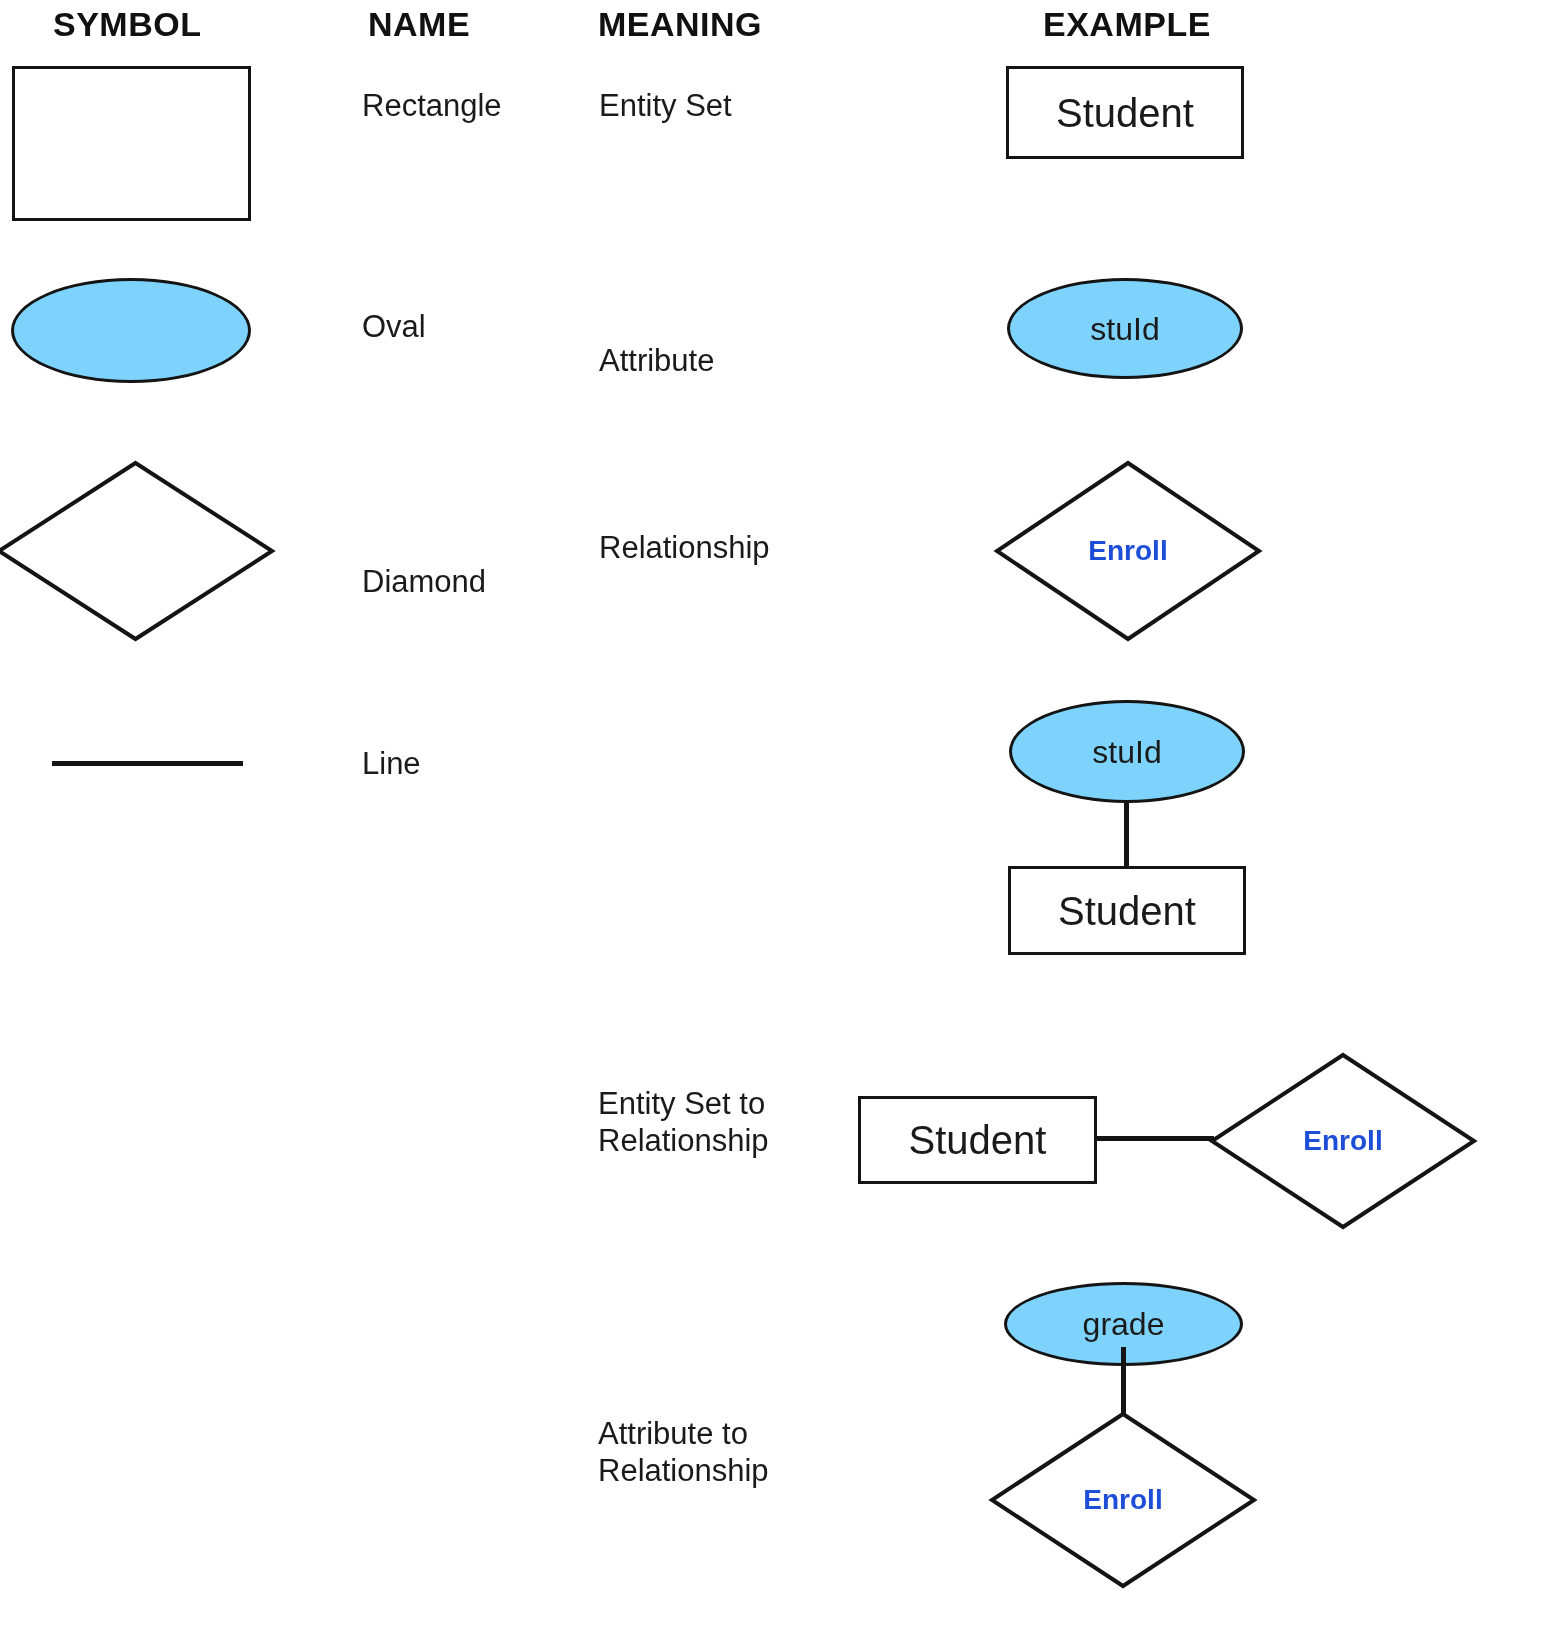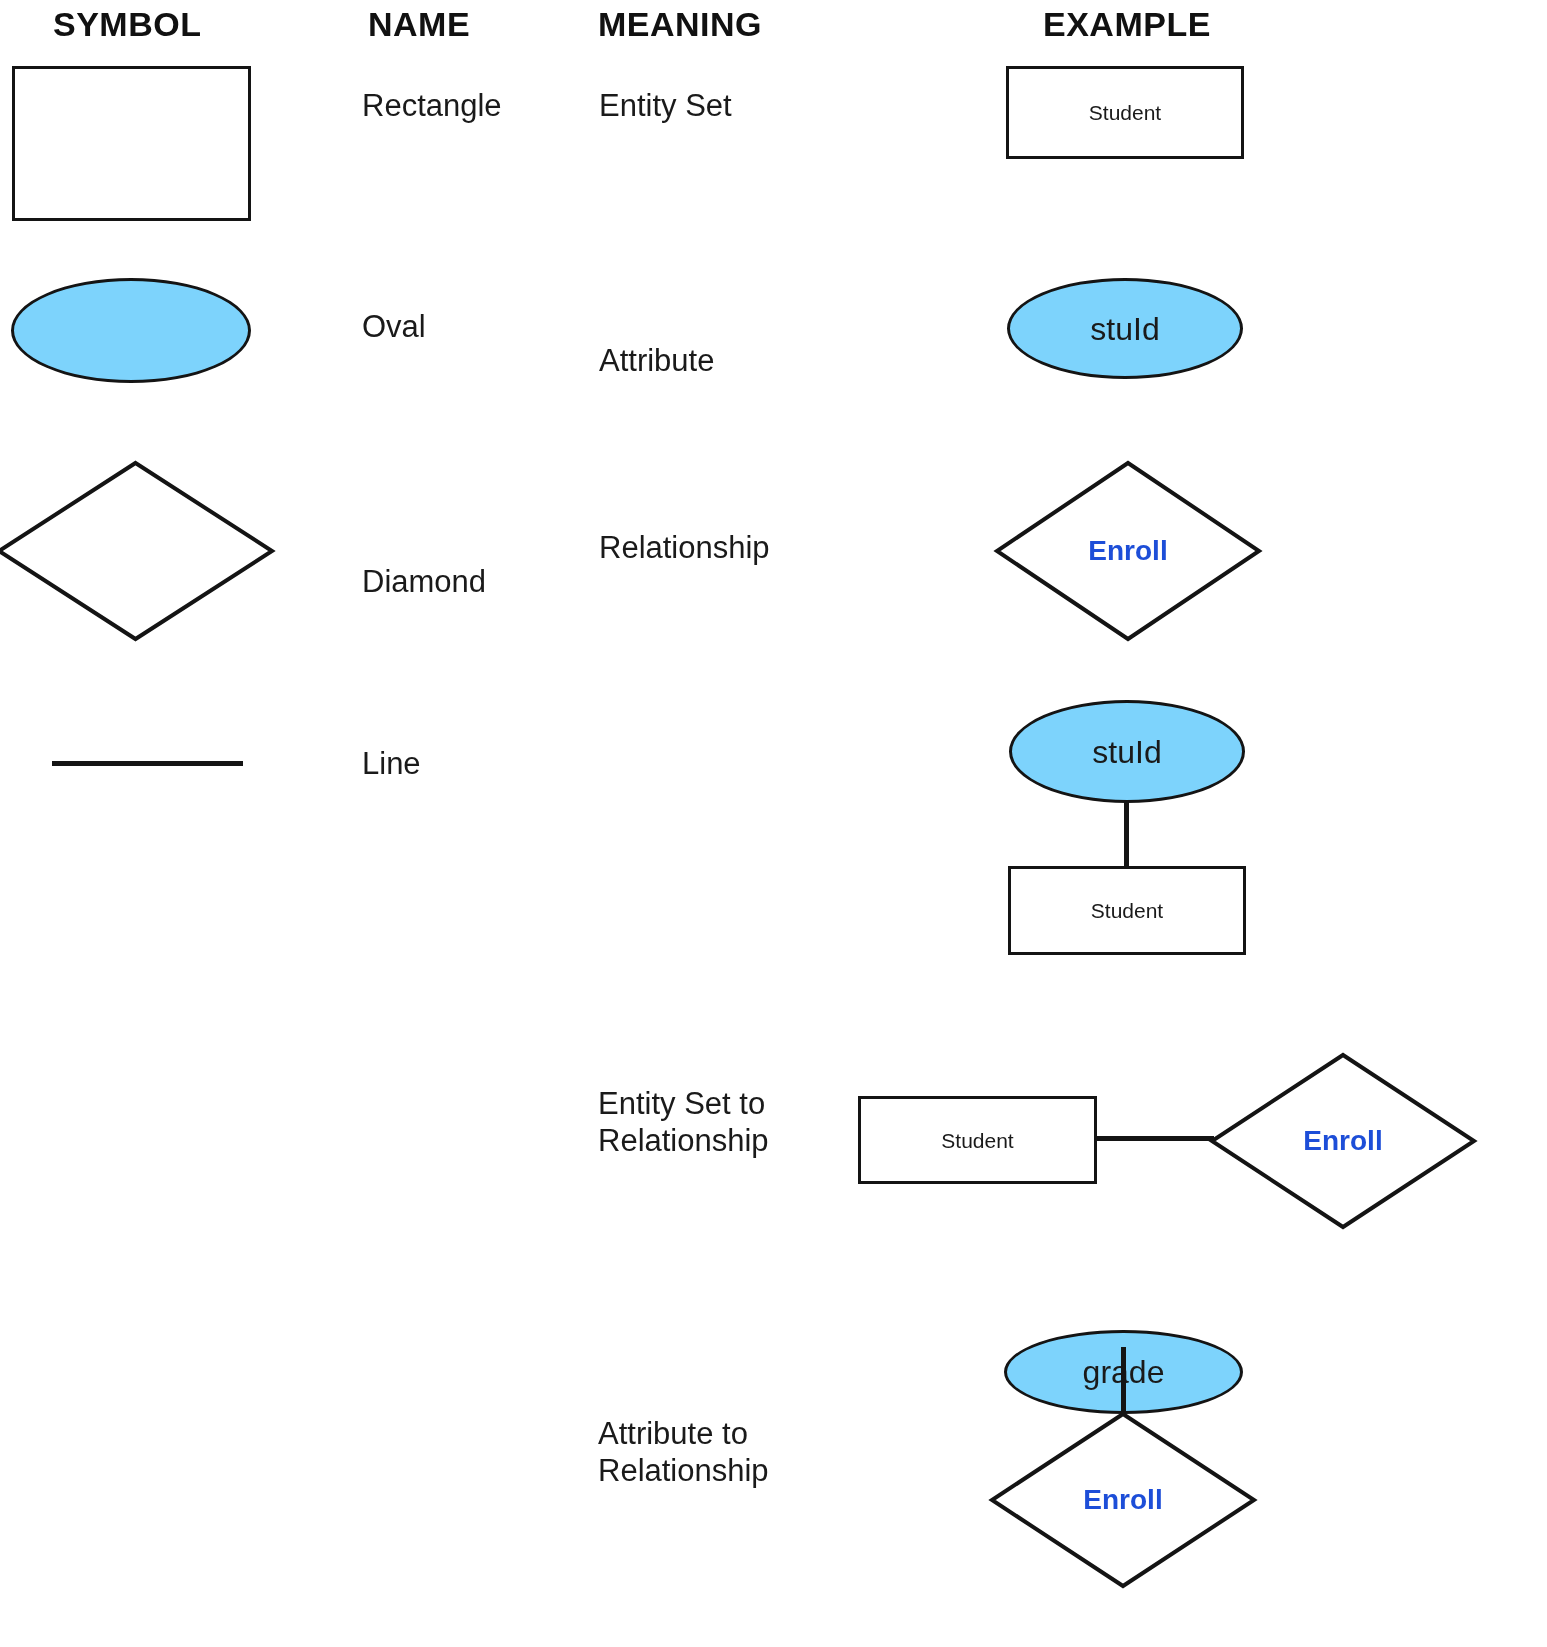--- a/index.html
+++ b/index.html
@@ -60,21 +60,21 @@
   .er-rect {
     position: absolute;
     border: 3px solid #141414;
     background: #ffffff;
     box-sizing: border-box;
     display: flex;
     align-items: center;
     justify-content: center;
   }
   .er-rect .shape-label {
-    font-size: 21px;
+    font-size: 40px;
     color: #1a1a1a;
     line-height: 1;
   }
 
   .er-oval {
     position: absolute;
     border: 3px solid #141414;
     border-radius: 50%;
     background: #7dd3fc;
     box-sizing: border-box;
@@ -128,21 +128,21 @@
   .ex-diamond-enroll-1 { left: 995px; top: 461px; }
 
   .ex-oval-stuid-2   { left: 1009px; top: 700px; width: 236px; height: 103px; }
   .ex-line-link-1    { left: 1124px; top: 800px; height: 70px; }
   .ex-rect-student-2 { left: 1008px; top: 866px; width: 238px; height: 89px; }
 
   .ex-rect-student-3 { left: 858px; top: 1096px; width: 239px; height: 88px; }
   .ex-line-link-2    { left: 1094px; top: 1136px; width: 120px; }
   .ex-diamond-enroll-2 { left: 1210px; top: 1053px; }
 
-  .ex-oval-grade     { left: 1004px; top: 1330px; width: 239px; height: 84px; }
+  .ex-oval-grade     { left: 1004px; top: 1282px; width: 239px; height: 84px; }
   .ex-line-link-3    { left: 1121px; top: 1347px; height: 68px; }
   .ex-diamond-enroll-3 { left: 990px; top: 1412px; }
 </style>
 </head>
 <body>
 
 <div id="page">
 
   <div class="col-header hdr-symbol">SYMBOL</div>
   <div class="col-header hdr-name">NAME</div>

